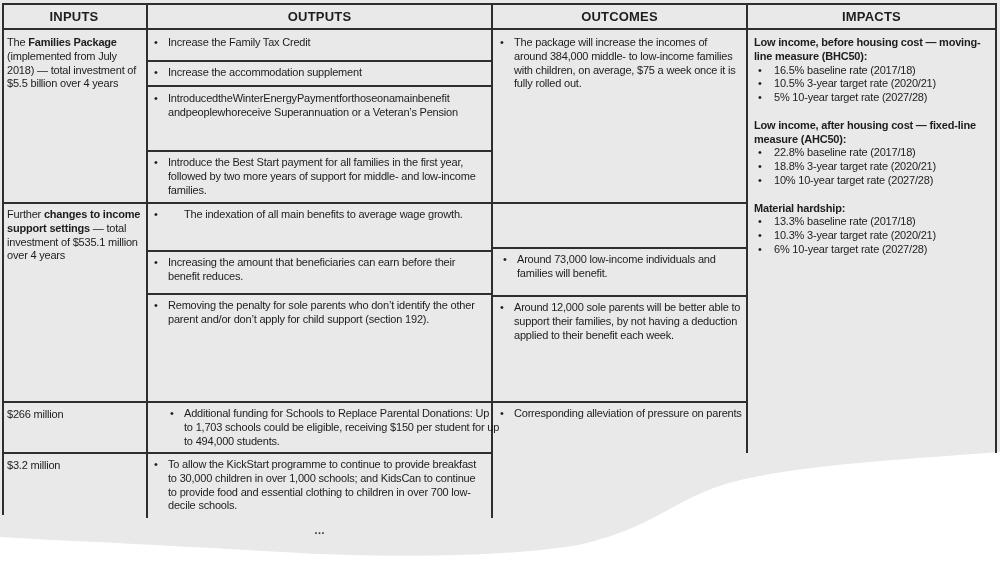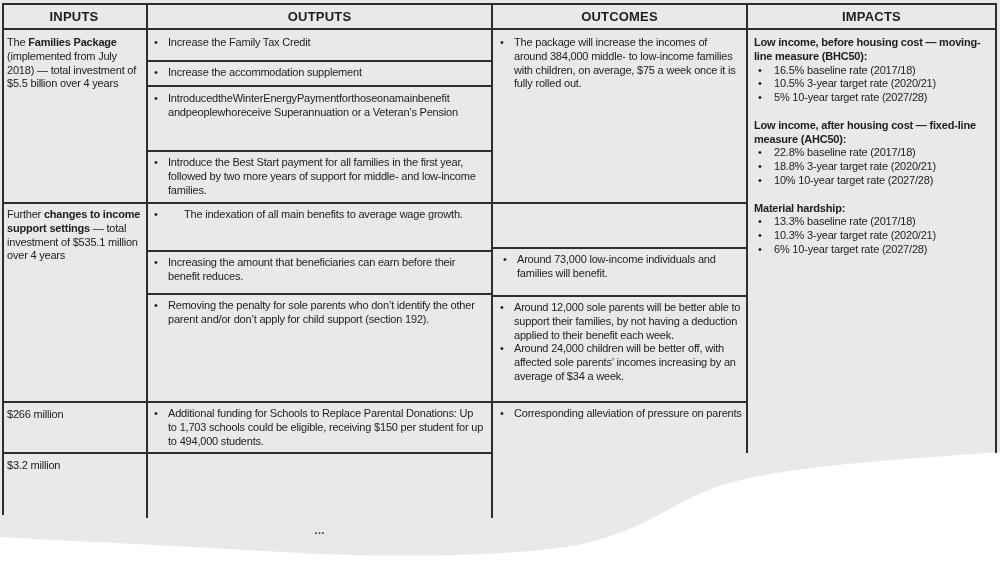--- a/index.html
+++ b/index.html
@@ -88,41 +88,41 @@
       <span class="txt">The indexation of all main benefits to average wage growth.</span>
   </div>
   <div class="cell li" style="left:152px;top:256px;width:332px;">
     <span class="blt"></span>
       <span class="txt">Increasing the amount that beneficiaries can earn before their benefit reduces.</span>
   </div>
   <div class="cell li" style="left:152px;top:299px;width:332px;">
     <span class="blt"></span>
       <span class="txt">Removing the penalty for sole parents who don’t identify the other parent and/or don’t apply for child support (section 192).</span>
   </div>
-  <div class="cell li" style="left:152px;top:407px;width:332px;justify-content:center;">
+  <div class="cell li" style="left:168px;top:407px;width:332px;justify-content:center;">
     <span class="blt"></span>
       <span class="txt">Additional funding for Schools to Replace Parental Donations: Up to 1,703 schools could be eligible, receiving $150 per student for up to 494,000 students.</span>
+  </div>
+  <div class="cell li" style="left:152px;top:458px;width:332px;">
+    <span class="blt"></span>
+      <span class="txt">To allow the KickStart programme to continue to provide breakfast to 30,000 children in over 1,000 schools; and KidsCan to continue to provide food and essential clothing to children in over 700 low-decile schools.</span>
   </div>
 
   <div class="cell li" style="left:498px;top:36px;width:244px;">
     <span class="blt"></span>
       <span class="txt">The package will increase the incomes of around 384,000 middle- to low-income families with children, on average, $75 a week once it is fully rolled out.</span>
   </div>
   <div class="cell li" style="left:501px;top:253px;width:244px;justify-content:space-between;">
     <span class="blt"></span>
       <span class="txt">Around 73,000 low-income individuals and families will benefit.</span>
   </div>
   <div class="cell" style="left:498px;top:301px;width:244px;">
     <div class="li">
       <span class="blt"></span>
         <span class="txt">Around 12,000 sole parents will be better able to support their families, by not having a deduction applied to their benefit each week.</span>
-    </div>
-    <div class="li">
-      <span class="blt"></span>
-        <span class="txt">Around 24,000 children will be better off, with affected sole parents’ incomes increasing by an average of $34 a week.</span>
     </div>
   </div>
   <div class="cell li" style="left:498px;top:407px;width:244px;">
     <span class="blt"></span>
       <span class="txt">Corresponding alleviation of pressure on parents</span>
   </div>
 
   <div class="cell" style="left:754px;top:36px;width:236px;">
     <div class="imp-group">
       <div class="imp-head">Low income, before housing cost — moving-line measure (BHC50):</div>

